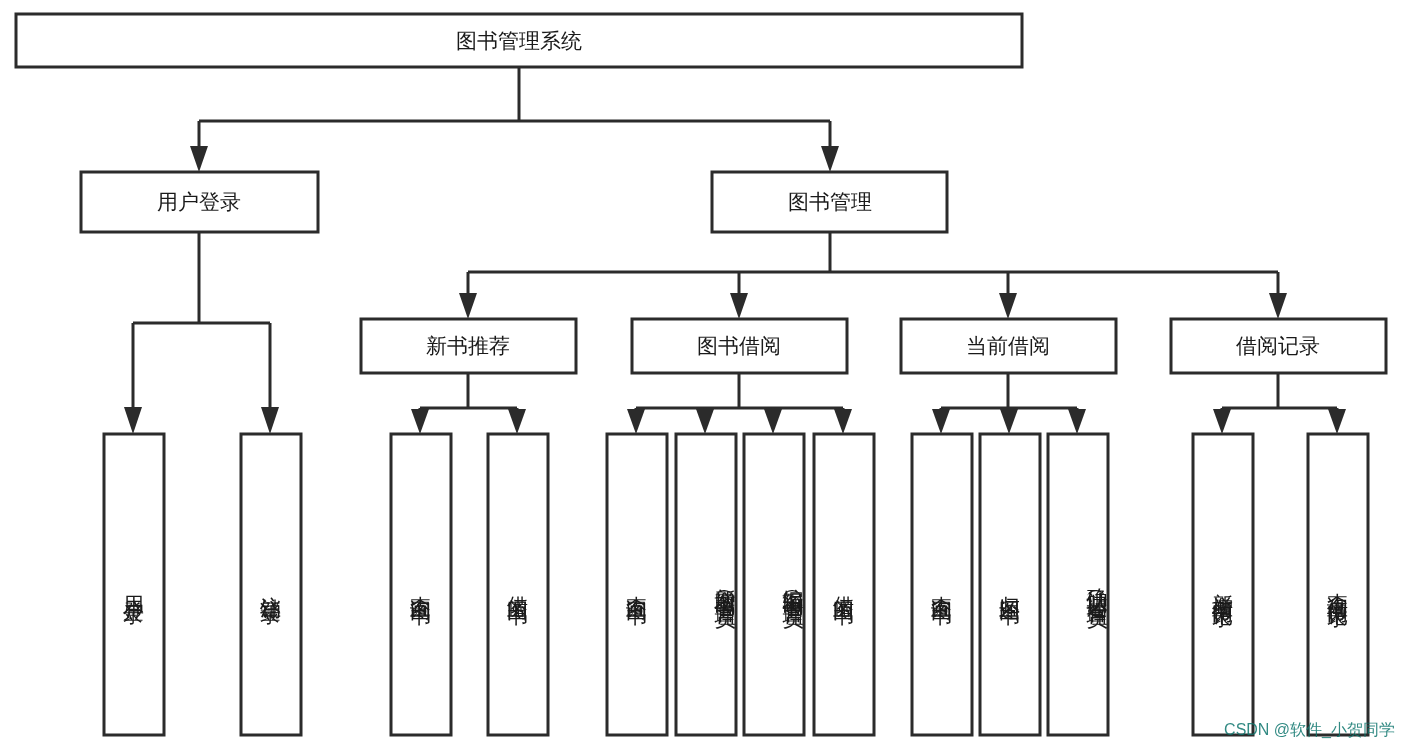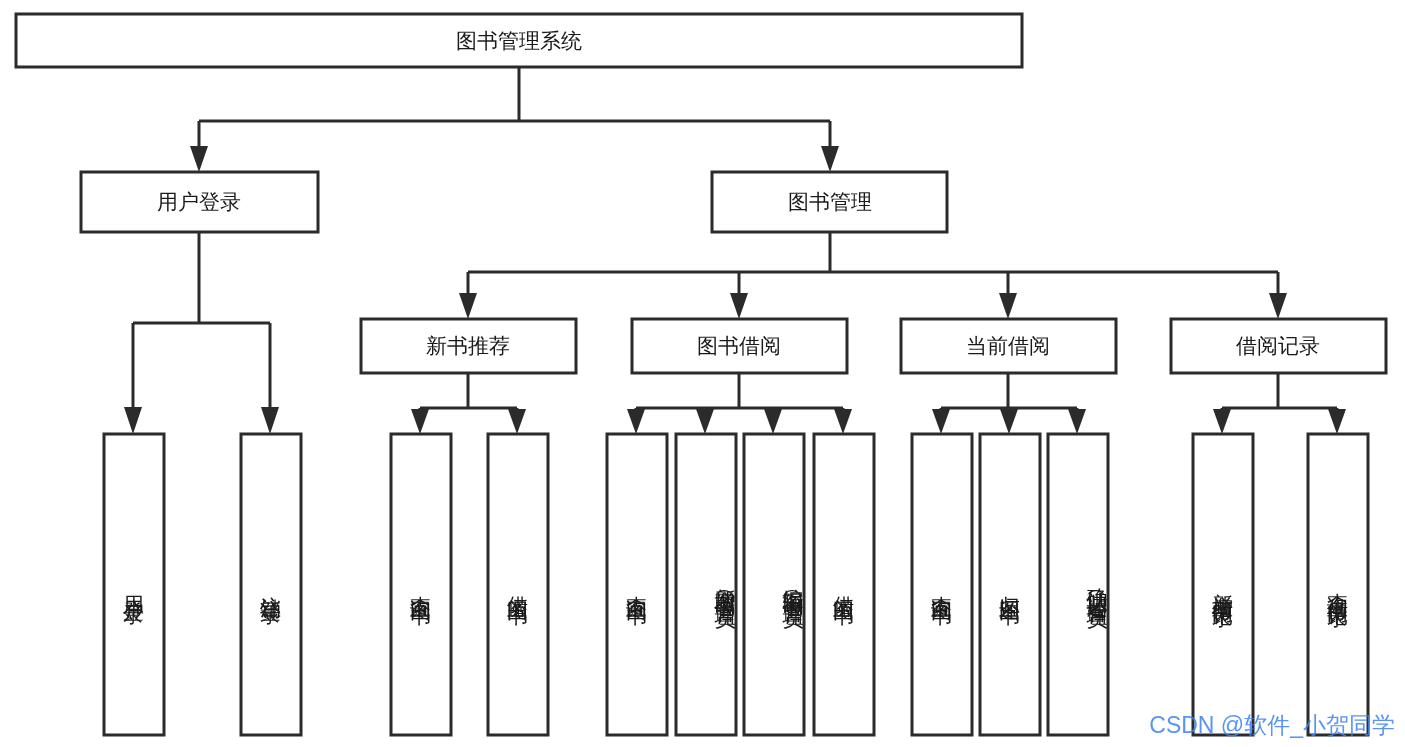--- a/index.html
+++ b/index.html
@@ -62,22 +62,22 @@
     justify-content: center;
     text-align: center;
     white-space: nowrap;
     pointer-events: none;
   }
   .watermark {
     position: absolute;
     right: 10px;
     bottom: 6px;
     font-family: "Liberation Sans", "DejaVu Sans", sans-serif;
-    font-size: 23px;
-    color: #3b82f6;
+    font-size: 16px;
+    color: #0f766e;
     opacity: 0.85;
     white-space: nowrap;
   }
 </style>
 </head>
 <body>
 
 <div id="diagram-root">
 
   <svg id="flow" viewBox="0 0 1405 747">

